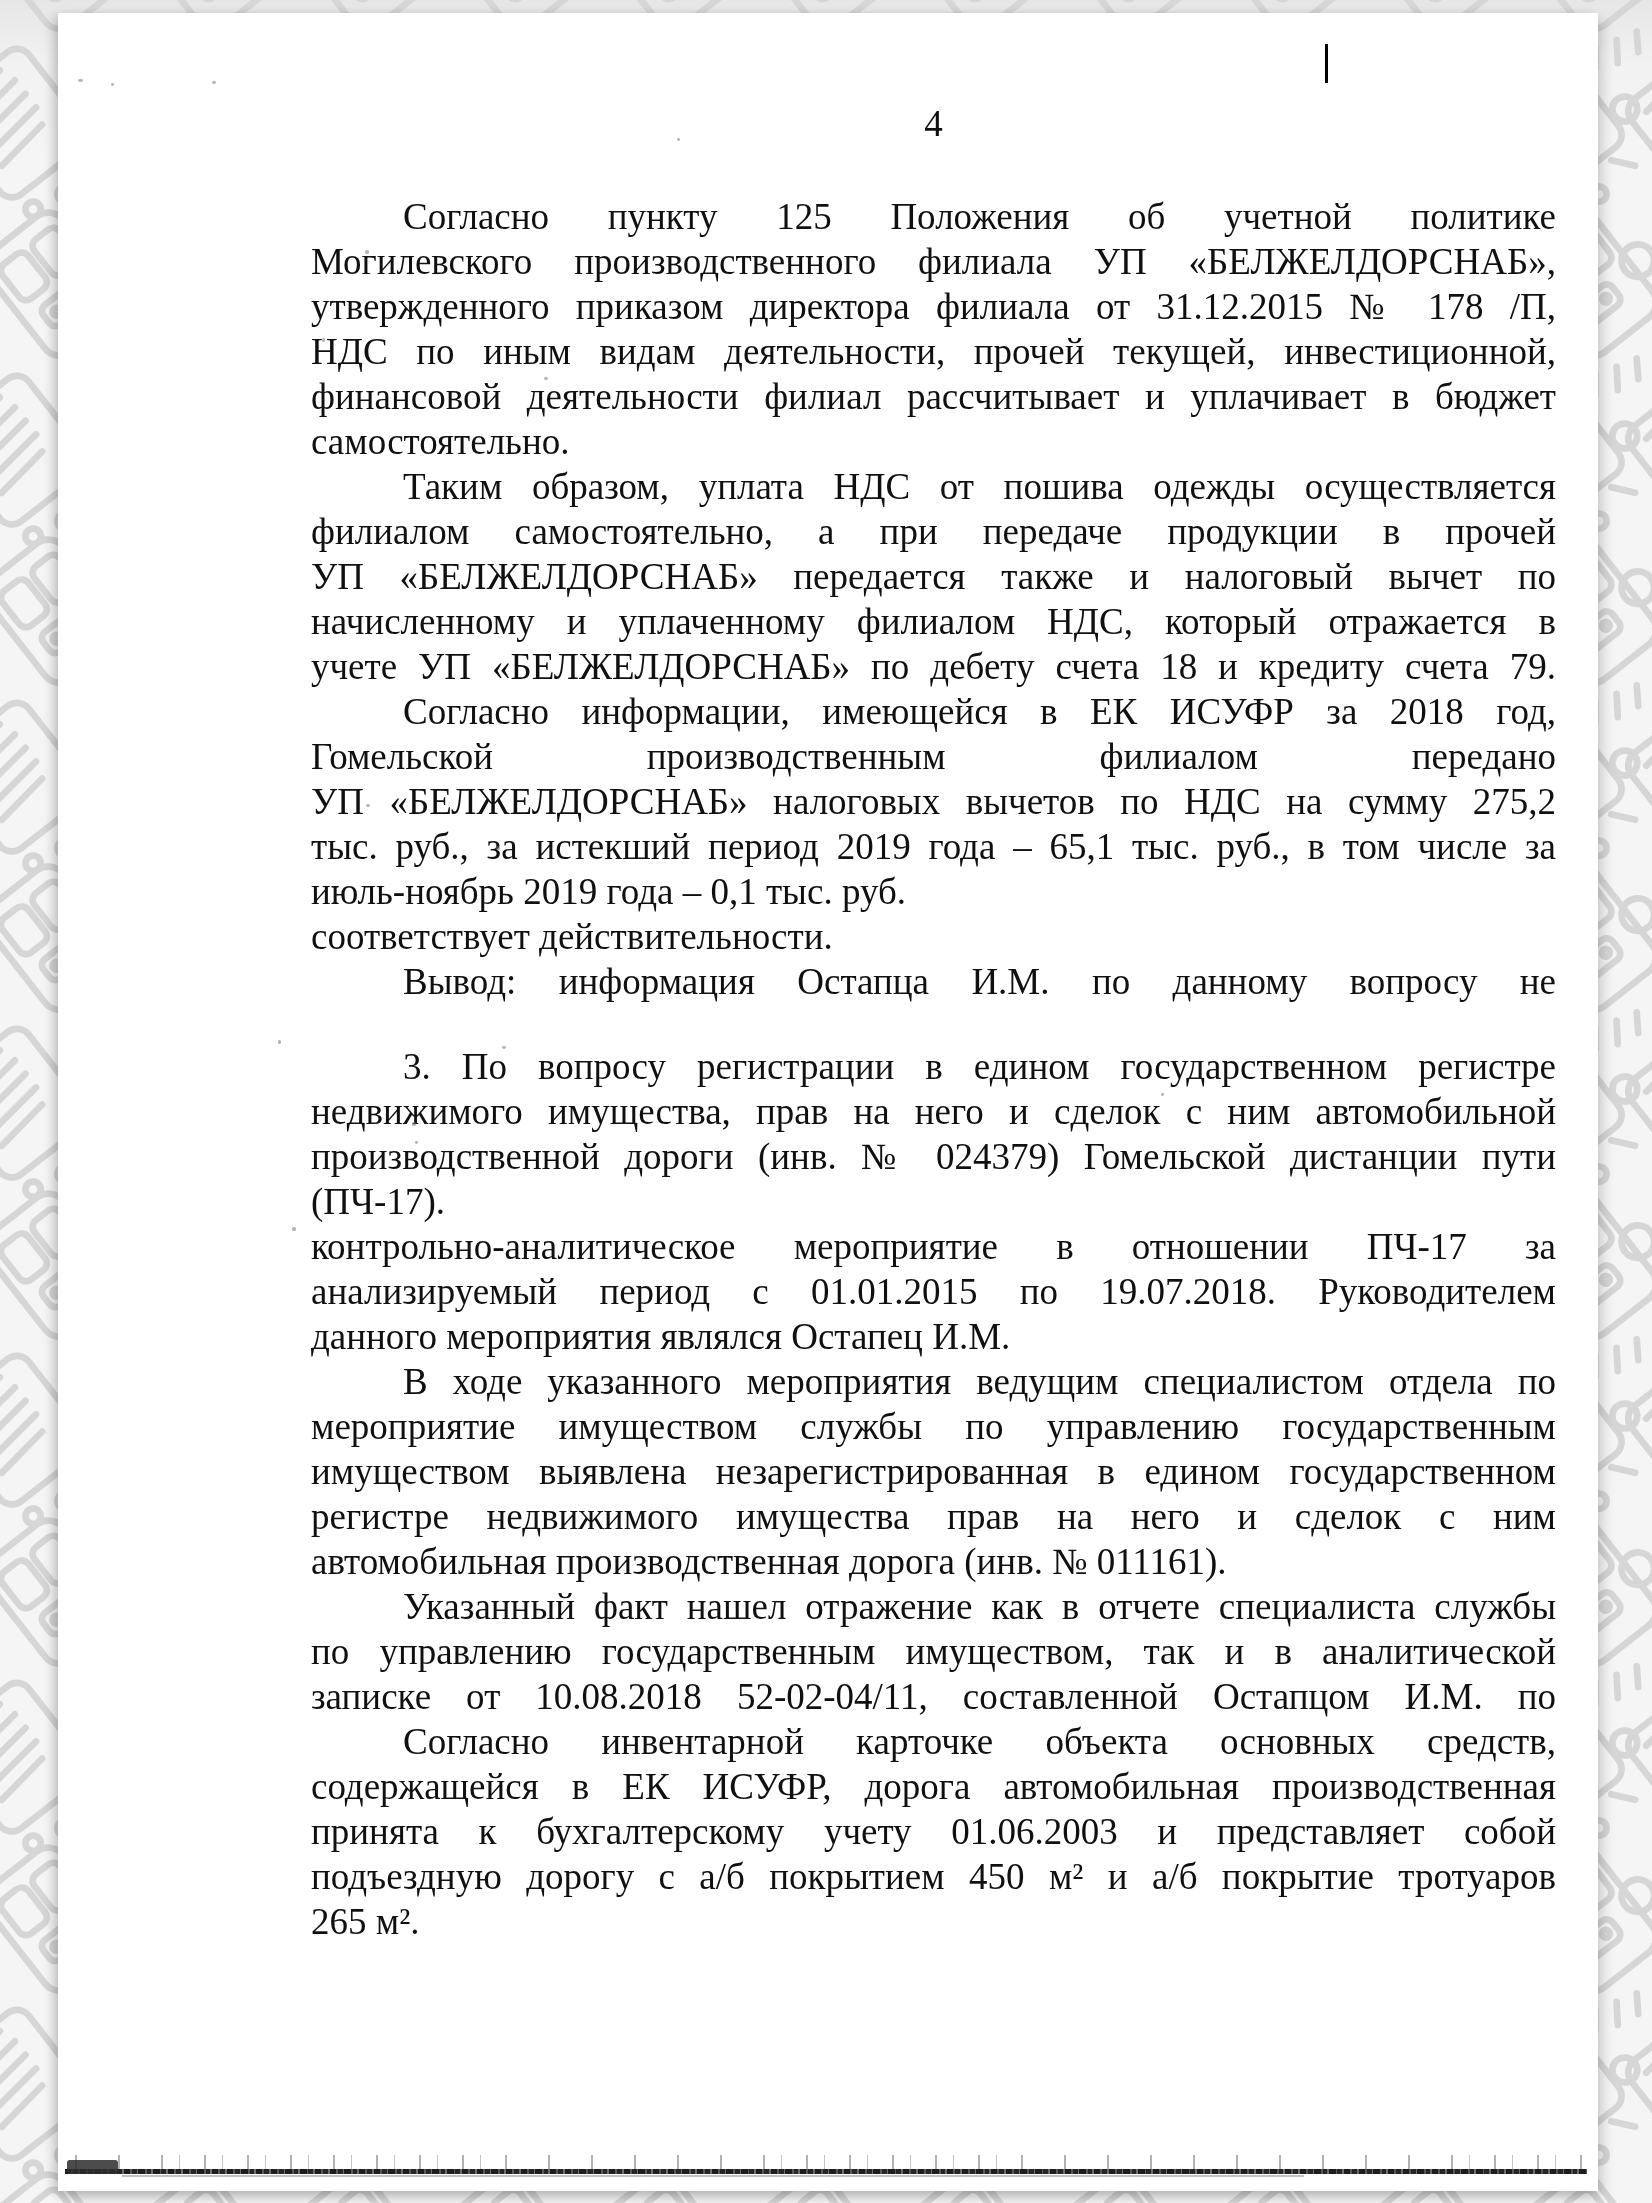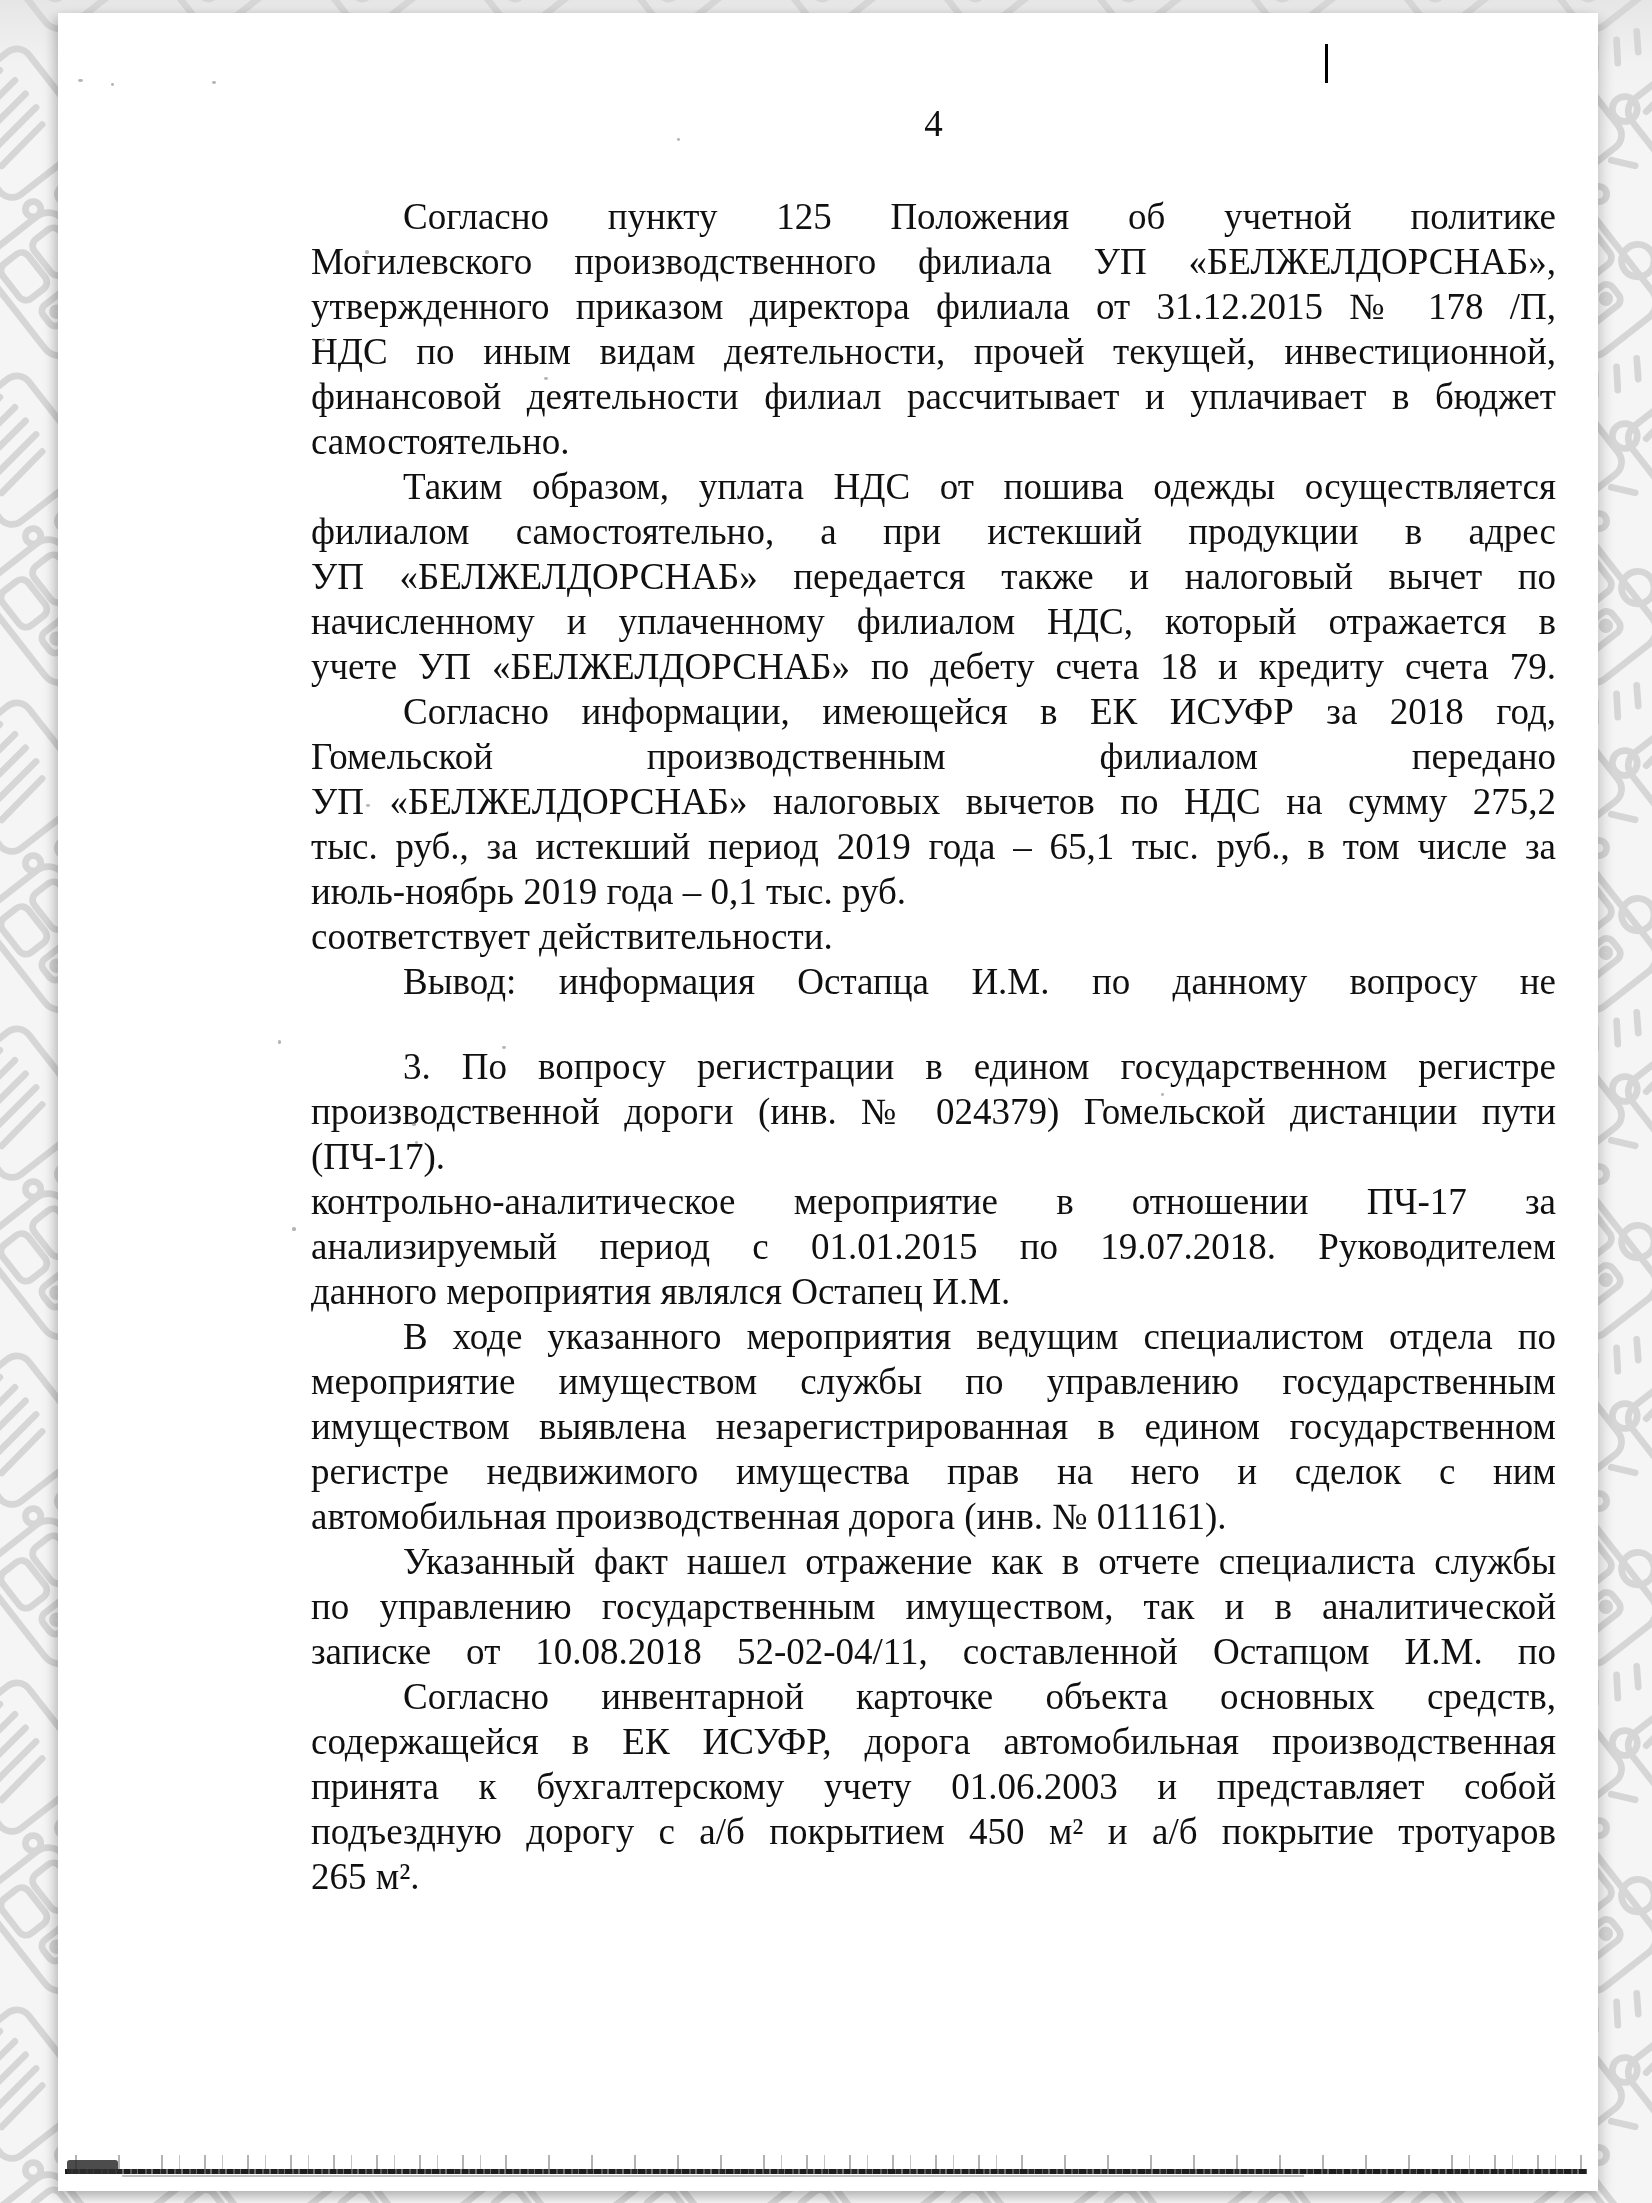--- a/index.html
+++ b/index.html
@@ -2678,38 +2678,39 @@
         <div class="para">
           <div class="line first">Согласно пункту 125 Положения об учетной политике</div>
           <div class="line">Могилевского производственного филиала УП «БЕЛЖЕЛДОРСНАБ»,</div>
           <div class="line">утвержденного приказом директора филиала от 31.12.2015 № 178 /П,</div>
           <div class="line">НДС по иным видам деятельности, прочей текущей, инвестиционной,</div>
           <div class="line">финансовой деятельности филиал рассчитывает и уплачивает в бюджет</div>
           <div class="line last">самостоятельно.</div>
         </div>
         <div class="para">
           <div class="line first">Таким образом, уплата НДС от пошива одежды осуществляется</div>
-          <div class="line">филиалом самостоятельно, а при истекший продукции в адрес</div>
+          <div class="line">филиалом самостоятельно, а при передаче продукции в прочей</div>
           <div class="line">УП «БЕЛЖЕЛДОРСНАБ» передается также и налоговый вычет по</div>
           <div class="line">начисленному и уплаченному филиалом НДС, который отражается в</div>
           <div class="line">учете УП «БЕЛЖЕЛДОРСНАБ» по дебету счета 18 и кредиту счета 79.</div>
         </div>
         <div class="para">
           <div class="line first">Согласно информации, имеющейся в  ЕК ИСУФР за 2018 год,</div>
           <div class="line">Гомельской производственным филиалом передано</div>
           <div class="line">УП «БЕЛЖЕЛДОРСНАБ» налоговых вычетов по НДС на сумму 275,2</div>
           <div class="line">тыс. руб., за истекший период 2019 года – 65,1 тыс. руб., в том числе за</div>
           <div class="line last">июль-ноябрь 2019 года – 0,1 тыс. руб.</div>
         </div>
         <div class="para">
           <div class="line last">соответствует действительности.</div>
           <div class="line first">Вывод: информация Остапца И.М. по данному вопросу не</div>
         </div>
         <div class="para section-gap">
           <div class="line first">3. По вопросу регистрации в едином государственном регистре</div>
+          <div class="line">недвижимого имущества, прав на него и сделок с ним автомобильной</div>
           <div class="line">производственной дороги (инв. № 024379) Гомельской дистанции пути</div>
           <div class="line last">(ПЧ-17).</div>
         </div>
         <div class="para">
           <div class="line">контрольно-аналитическое мероприятие в отношении ПЧ-17 за</div>
           <div class="line">анализируемый период с 01.01.2015 по 19.07.2018. Руководителем</div>
           <div class="line last">данного мероприятия являлся Остапец И.М.</div>
         </div>
         <div class="para">
           <div class="line first">В ходе указанного мероприятия ведущим специалистом отдела по</div>

